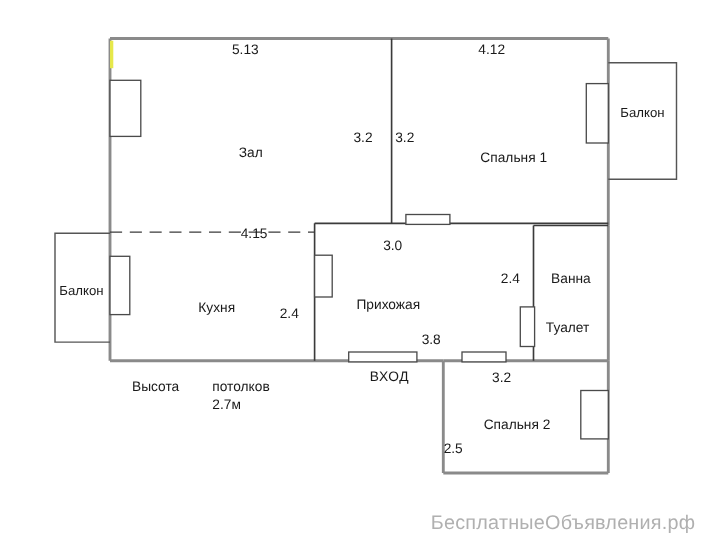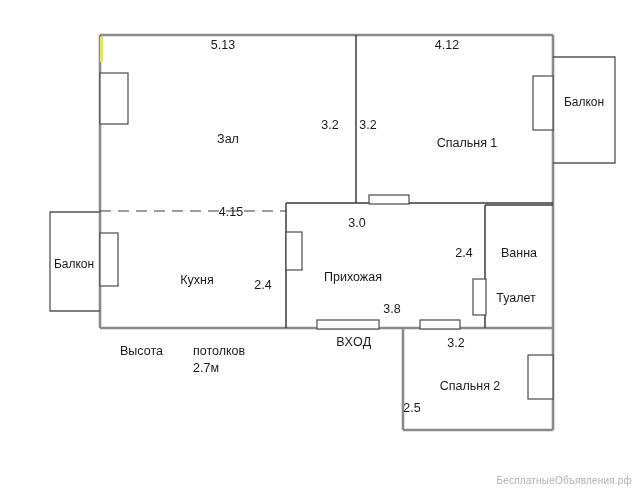--- a/index.html
+++ b/index.html
@@ -72,21 +72,21 @@
     letter-spacing: 0.5px;
   }
   .t-balcony {
     font-size: 12px;
   }
   .watermark {
     position: absolute;
     right: 8px;
     bottom: 6px;
     font-family: "Liberation Sans", sans-serif;
-    font-size: 10px;
+    font-size: 18px;
     color: #b0b0b0;
     letter-spacing: 0.2px;
     white-space: nowrap;
   }
 </style>
 </head>
 <body>
 
 <div id="plan-root">
 

